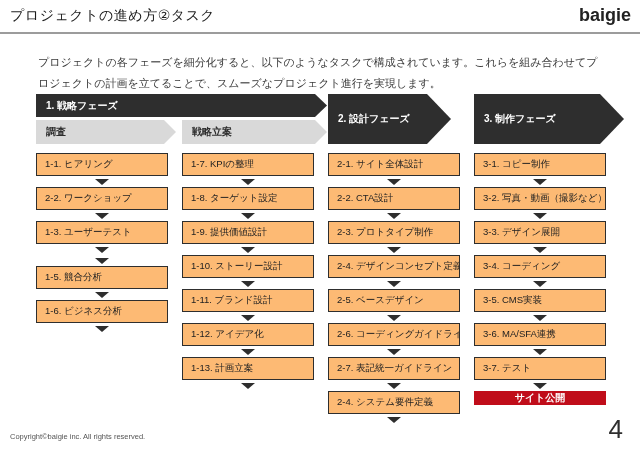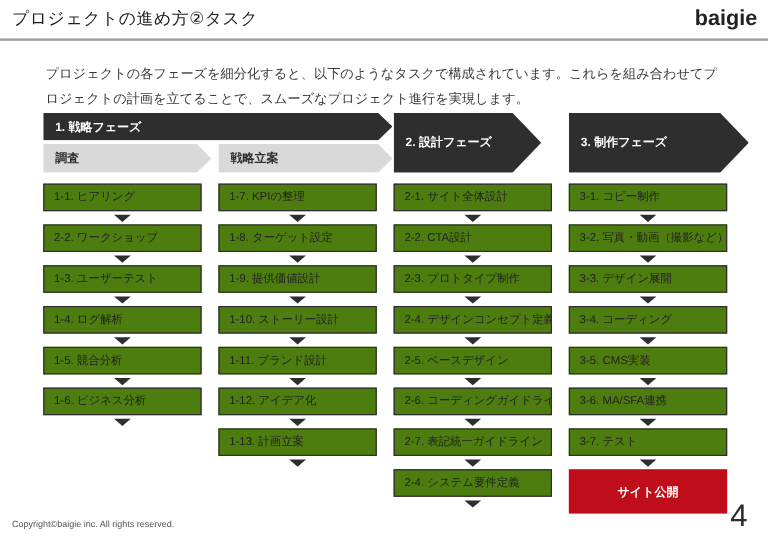--- a/index.html
+++ b/index.html
@@ -27,26 +27,26 @@
 
   .ph1  { left:0;    top:0;    width:291px; height:23px; }
   .sub1 { left:0;    top:26px; width:140px; height:24px; }
   .sub2 { left:146px; top:26px; width:145px; height:24px;font-family:Liberation Mono, monospace; }
   .ph2  { left:292px; top:0;   width:123px; height:50px; }
   .ph3  { left:438px; top:0;   width:150px; height:50px; }
 
   .col { position:absolute; top:59px; width:132px; }
   .c1 { left:0; } .c2 { left:146px; } .c3 { left:292px; } .c4 { left:438px; }
 
-  .task { height:23px; border:1.5px solid #2e2e2e; background:#4d7c0f; display:flex; align-items:center;
+  .task { height:23px; border:1.5px solid #2e2e2e; background:#fdba74; display:flex; align-items:center;
     padding-left:8px; font-size:9.5px; color:#222; white-space:nowrap; overflow:hidden; }
   .tri-wrap { height:11px; display:flex; align-items:center; justify-content:center; }
   .tri { width:0; height:0; border-left:7px solid transparent; border-right:7px solid transparent;
     border-top:6px solid #2e2e2e; }
-  .launch { height:37px; background:#c00d1a; color:#fff; font-size:10px; font-weight:700;
+  .launch { height:14px; background:#c00d1a; color:#fff; font-size:10px; font-weight:700;
     display:flex; align-items:center; justify-content:center; }
 
   
   .ftr-copy { position:absolute; left:10px; top:432px; font-size:7.5px; color:#555; }
   .ftr-page { position:absolute; right:17px; top:414px; font-size:26px; color:#2e2e2e; font-weight:400; }
 </style>
 </head>
 <body>
 
 <div class="slide">
@@ -71,21 +71,20 @@
           <span class="tri"></span>
         </div>
       <div class="task">2-2. ワークショップ</div>
       <div class="tri-wrap">
           <span class="tri"></span>
         </div>
       <div class="task">1-3. ユーザーテスト</div>
       <div class="tri-wrap">
           <span class="tri"></span>
         </div>
-      <div class="task">1-4. ログ解析</div>
       <div class="tri-wrap">
           <span class="tri"></span>
         </div>
       <div class="task">1-5. 競合分析</div>
       <div class="tri-wrap">
           <span class="tri"></span>
         </div>
       <div class="task">1-6. ビジネス分析</div>
       <div class="tri-wrap">
           <span class="tri"></span>

